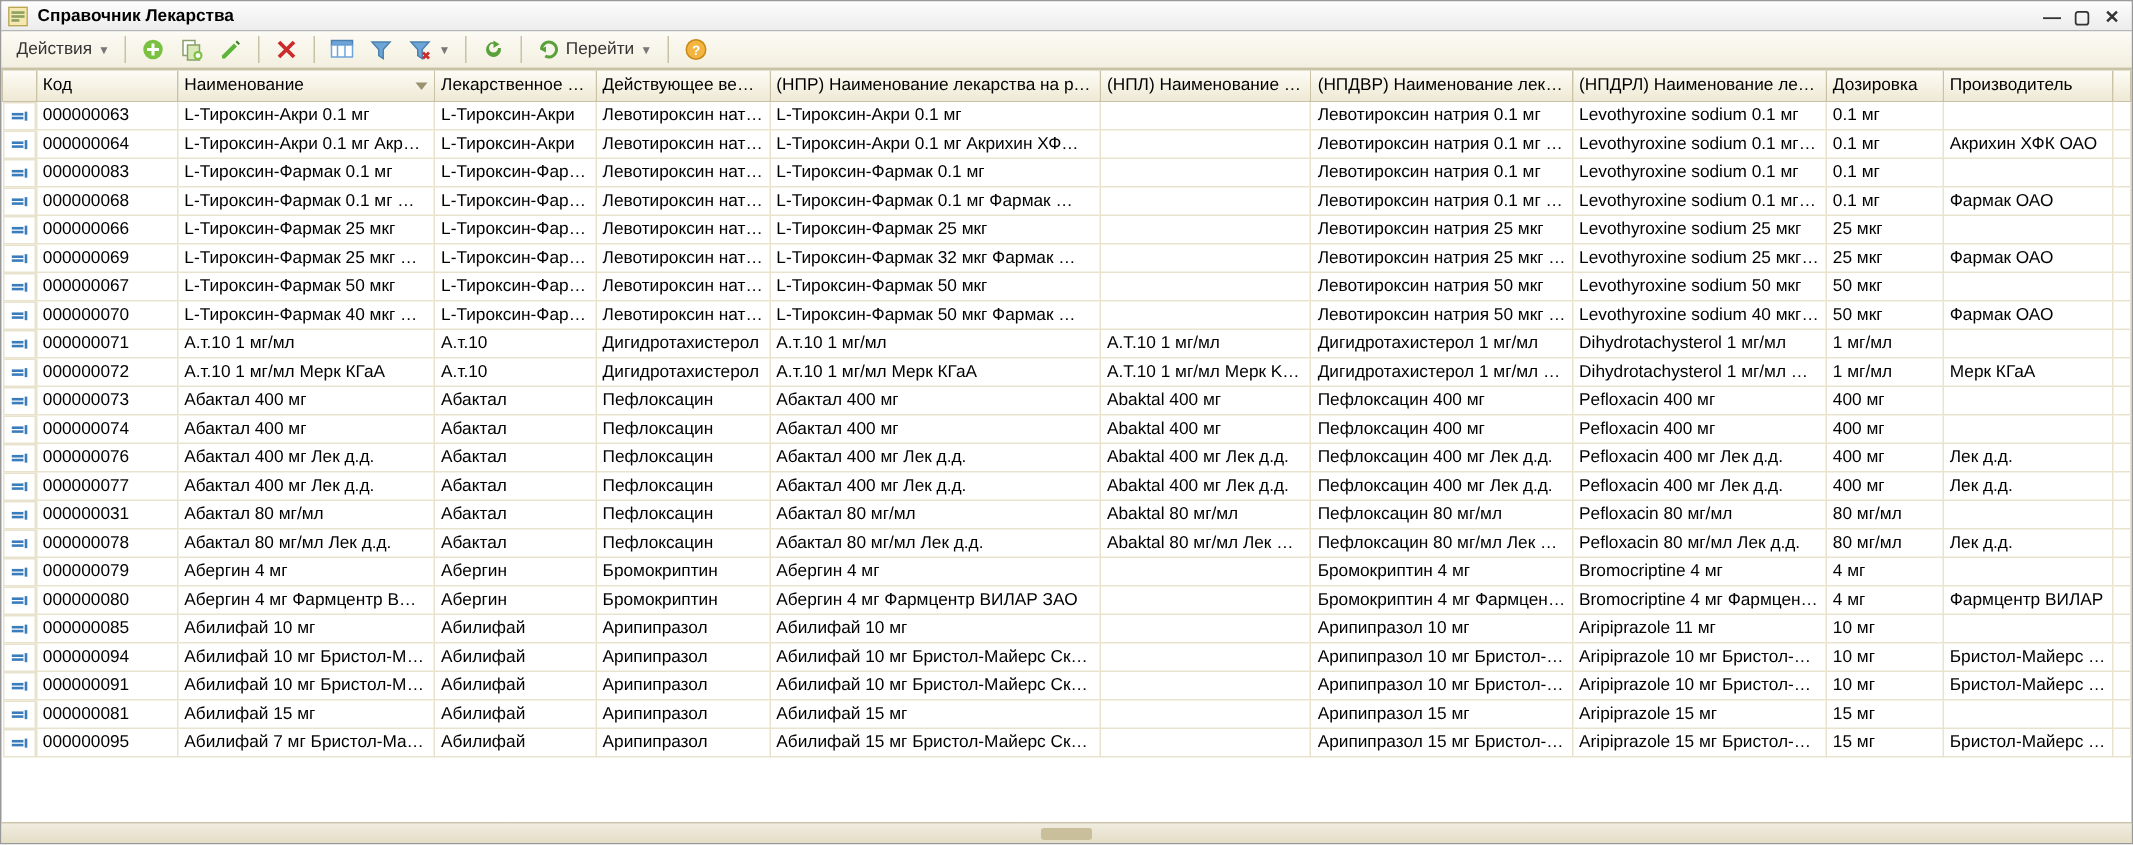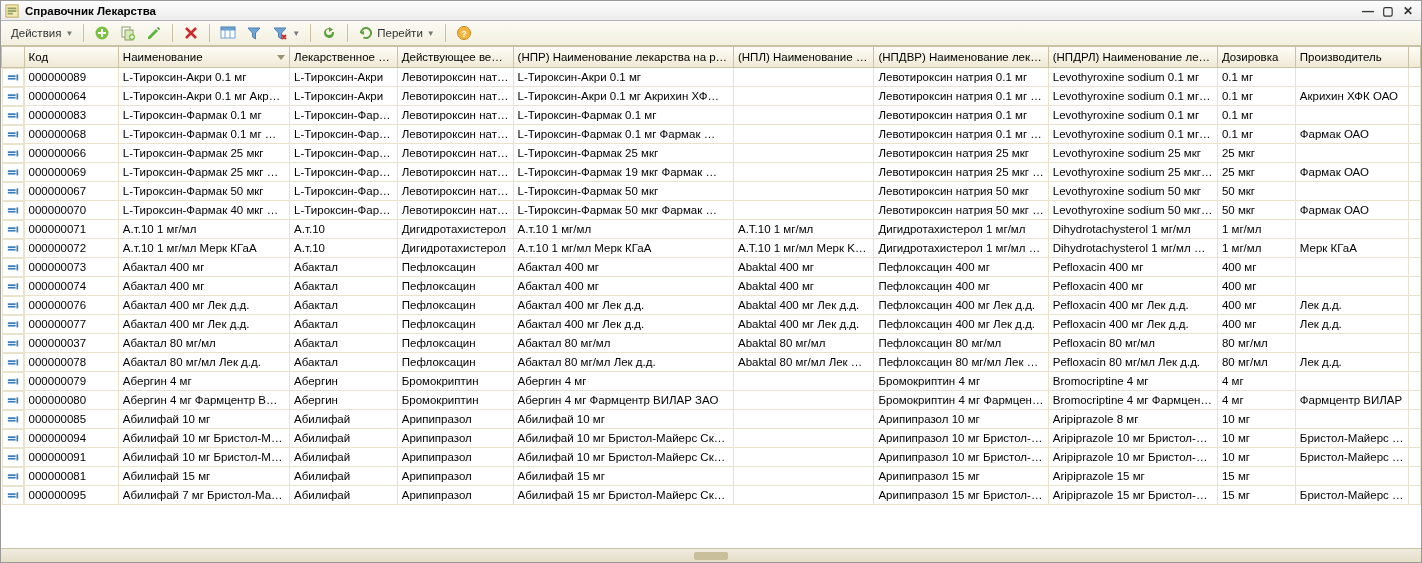--- a/index.html
+++ b/index.html
@@ -177,21 +177,21 @@
         </thead>
         <tbody id="grid-body">
             <tr>
               <td class="marker">
                 <svg viewBox="0 0 14 10">
                   <rect x="1" y="3" width="9" height="2" fill="#3b7dbb"></rect>
                   <rect x="1" y="6" width="9" height="2" fill="#3b7dbb"></rect>
                   <rect x="11" y="2" width="2" height="7" fill="#3b7dbb"></rect>
                 </svg>
               </td>
-              <td>000000089</td>
+              <td>000000063</td>
               <td>L-Тироксин-Акри  0.1 мг</td>
               <td>L-Тироксин-Акри</td>
               <td>Левотироксин натр…</td>
               <td>L-Тироксин-Акри  0.1 мг</td>
               <td></td>
               <td>Левотироксин натрия  0.1 мг</td>
               <td>Levothyroxine sodium  0.1 мг</td>
               <td>0.1 мг</td>
               <td></td>
               <td></td>
@@ -281,21 +281,21 @@
                 <svg viewBox="0 0 14 10">
                   <rect x="1" y="3" width="9" height="2" fill="#3b7dbb"></rect>
                   <rect x="1" y="6" width="9" height="2" fill="#3b7dbb"></rect>
                   <rect x="11" y="2" width="2" height="7" fill="#3b7dbb"></rect>
                 </svg>
               </td>
               <td>000000069</td>
               <td>L-Тироксин-Фармак  25 мкг  …</td>
               <td>L-Тироксин-Фар…</td>
               <td>Левотироксин натр…</td>
-              <td>L-Тироксин-Фармак  19 мкг  Фармак …</td>
+              <td>L-Тироксин-Фармак  32 мкг  Фармак …</td>
               <td></td>
               <td>Левотироксин натрия  25 мкг …</td>
               <td>Levothyroxine sodium  25 мкг …</td>
               <td>25 мкг</td>
               <td>Фармак ОАО</td>
               <td></td>
             </tr>
             <tr>
               <td class="marker">
                 <svg viewBox="0 0 14 10">
@@ -324,21 +324,21 @@
                   <rect x="11" y="2" width="2" height="7" fill="#3b7dbb"></rect>
                 </svg>
               </td>
               <td>000000070</td>
               <td>L-Тироксин-Фармак  40 мкг  …</td>
               <td>L-Тироксин-Фар…</td>
               <td>Левотироксин натр…</td>
               <td>L-Тироксин-Фармак  50 мкг  Фармак …</td>
               <td></td>
               <td>Левотироксин натрия  50 мкг …</td>
-              <td>Levothyroxine sodium  50 мкг …</td>
+              <td>Levothyroxine sodium  40 мкг …</td>
               <td>50 мкг</td>
               <td>Фармак ОАО</td>
               <td></td>
             </tr>
             <tr>
               <td class="marker">
                 <svg viewBox="0 0 14 10">
                   <rect x="1" y="3" width="9" height="2" fill="#3b7dbb"></rect>
                   <rect x="1" y="6" width="9" height="2" fill="#3b7dbb"></rect>
                   <rect x="11" y="2" width="2" height="7" fill="#3b7dbb"></rect>
@@ -457,21 +457,21 @@
               <td></td>
             </tr>
             <tr>
               <td class="marker">
                 <svg viewBox="0 0 14 10">
                   <rect x="1" y="3" width="9" height="2" fill="#3b7dbb"></rect>
                   <rect x="1" y="6" width="9" height="2" fill="#3b7dbb"></rect>
                   <rect x="11" y="2" width="2" height="7" fill="#3b7dbb"></rect>
                 </svg>
               </td>
-              <td>000000037</td>
+              <td>000000031</td>
               <td>Абактал  80 мг/мл</td>
               <td>Абактал</td>
               <td>Пефлоксацин</td>
               <td>Абактал  80 мг/мл</td>
               <td>Abaktal  80 мг/мл</td>
               <td>Пефлоксацин  80 мг/мл</td>
               <td>Pefloxacin  80 мг/мл</td>
               <td>80 мг/мл</td>
               <td></td>
               <td></td>
@@ -544,21 +544,21 @@
                   <rect x="11" y="2" width="2" height="7" fill="#3b7dbb"></rect>
                 </svg>
               </td>
               <td>000000085</td>
               <td>Абилифай  10 мг</td>
               <td>Абилифай</td>
               <td>Арипипразол</td>
               <td>Абилифай  10 мг</td>
               <td></td>
               <td>Арипипразол  10 мг</td>
-              <td>Aripiprazole  8 мг</td>
+              <td>Aripiprazole  11 мг</td>
               <td>10 мг</td>
               <td></td>
               <td></td>
             </tr>
             <tr>
               <td class="marker">
                 <svg viewBox="0 0 14 10">
                   <rect x="1" y="3" width="9" height="2" fill="#3b7dbb"></rect>
                   <rect x="1" y="6" width="9" height="2" fill="#3b7dbb"></rect>
                   <rect x="11" y="2" width="2" height="7" fill="#3b7dbb"></rect>

